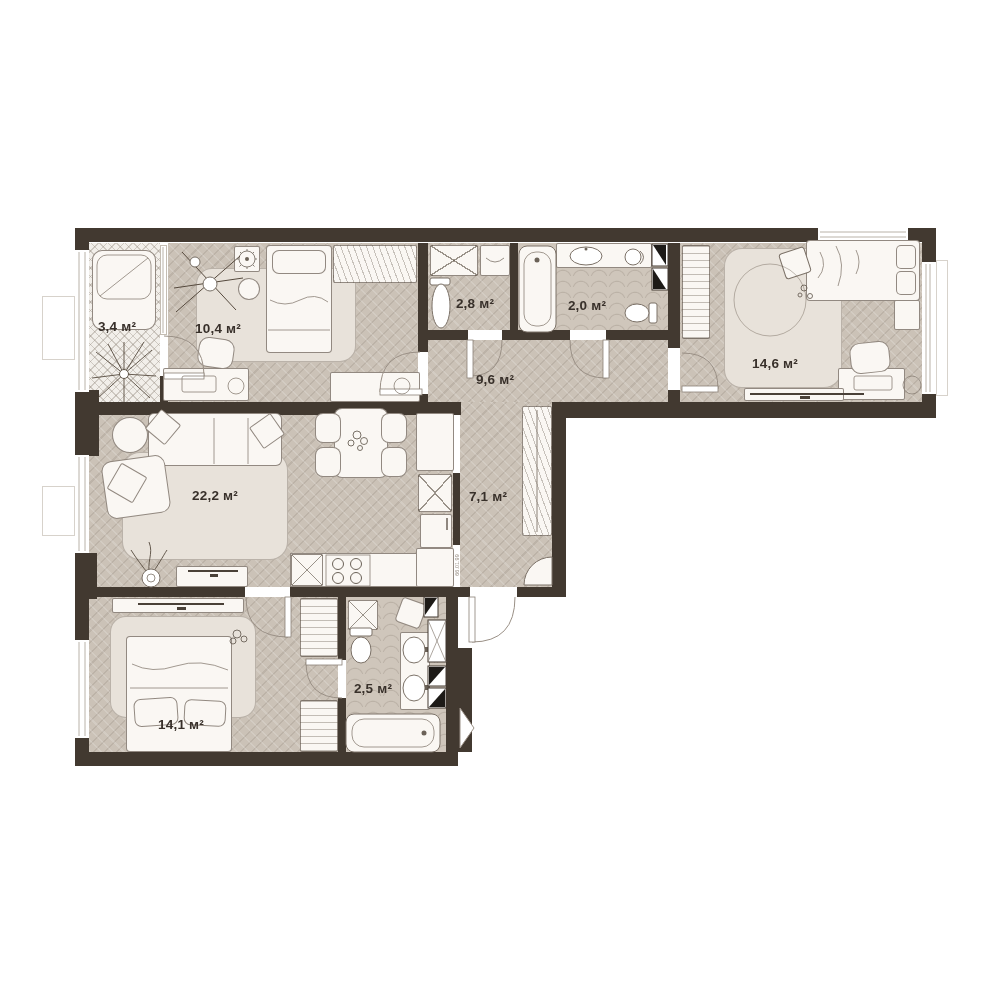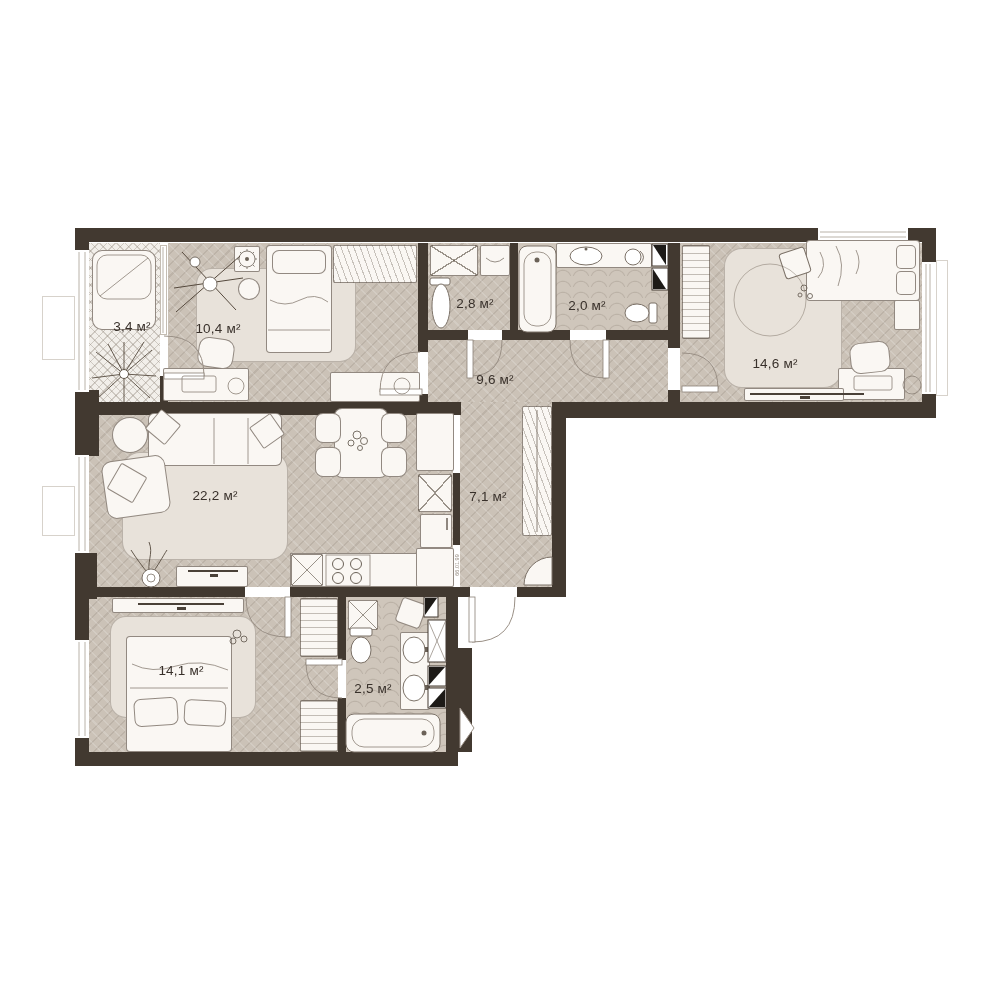--- a/index.html
+++ b/index.html
@@ -19,21 +19,21 @@
   .wall{position:absolute;background:var(--wall);}
   .win{position:absolute;background:#fff;}
   .f{position:absolute;background:var(--furn);border:1px solid rgba(90,79,67,.65);
      border-radius:2px;box-sizing:border-box;}
   .rug{position:absolute;background:var(--rug);border:1px solid rgba(99,88,76,.35);box-sizing:border-box;}
   .hatchH{background-image:repeating-linear-gradient(0deg, rgba(90,79,67,.35) 0 1px, transparent 1px 7px);}
   .hatchZ{background-image:repeating-linear-gradient(70deg, rgba(90,79,67,.32) 0 1px, transparent 1px 6px);}
   .xcab{background-image:
       linear-gradient(to top right, transparent calc(50% - .7px), rgba(90,79,67,.6) calc(50% - .7px) calc(50% + .7px), transparent calc(50% + .7px)),
       linear-gradient(to bottom right, transparent calc(50% - .7px), rgba(90,79,67,.6) calc(50% - .7px) calc(50% + .7px), transparent calc(50% + .7px));}
-  .label{position:absolute;transform:translate(-50%,-50%);font-weight:400;font-size:13.5px;
+  .label{position:absolute;transform:translate(-50%,-50%);font-weight:700;font-size:13.5px;
      color:var(--label);letter-spacing:.2px;white-space:nowrap;}
   .ext{position:absolute;background:#fff;border:1px solid #d7d2cb;box-sizing:border-box;}
   #dimtext{position:absolute;transform:translate(-50%,-50%) rotate(-90deg);font-size:5.5px;color:#978d82;}
   svg{position:absolute;left:0;top:0;}
 </style>
 </head>
 <body>
 
 <div id="plan">
 
@@ -329,25 +329,25 @@
       <path d="M820,252 q8,14 -2,26 M836,246 q10,18 2,40 M856,250 q6,12 0,24"></path>
       <path d="M132,664 q20,10 44,2 q24,-8 52,4 M130,688 h98"></path>
       <rect x="182" y="376" width="34" height="16" rx="2"></rect>
       <rect x="854" y="376" width="38" height="14" rx="2"></rect>
       <circle cx="236" cy="386" r="8"></circle>
       <circle cx="402" cy="386" r="8"></circle>
       <circle cx="912" cy="385" r="9"></circle>
     </g>
   </svg>
 
-  <div class="label" style="left:132px;top:326px">3,4 м²</div>
+  <div class="label" style="left:117px;top:326px">3,4 м²</div>
   <div class="label" style="left:218px;top:328px">10,4 м²</div>
   <div class="label" style="left:475px;top:303px">2,8 м²</div>
   <div class="label" style="left:587px;top:305px">2,0 м²</div>
   <div class="label" style="left:495px;top:379px">9,6 м²</div>
   <div class="label" style="left:775px;top:363px">14,6 м²</div>
   <div class="label" style="left:215px;top:495px">22,2 м²</div>
   <div class="label" style="left:488px;top:496px">7,1 м²</div>
-  <div class="label" style="left:181px;top:670px">14,1 м²</div>
+  <div class="label" style="left:181px;top:724px">14,1 м²</div>
   <div class="label" style="left:373px;top:688px">2,5 м²</div>
 
   <div id="dimtext" style="left:457px;top:565px">66.01.99</div>
 </div>
 
 </body></html>

